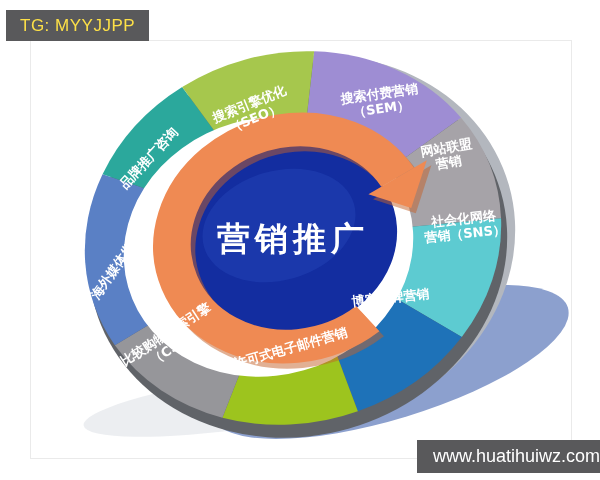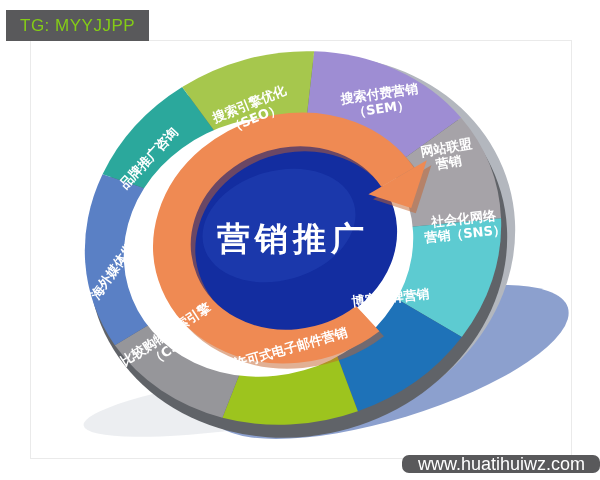--- a/index.html
+++ b/index.html
@@ -3,21 +3,21 @@
 <meta charset="utf-8">
 <style>
   html,body{margin:0;padding:0;background:#fff;}
   .stage{position:relative;width:600px;height:480px;background:#ffffff;overflow:hidden;
          font-family:"DejaVu Sans","Liberation Sans",sans-serif;}
   .frame{position:absolute;left:30px;top:40px;width:540px;height:417px;
          background:#ffffff;border:1px solid #eaeaea;z-index:1;}
   .banner{position:absolute;color:#fff;display:flex;align-items:center;z-index:5;
           font-family:"Liberation Sans","DejaVu Sans",sans-serif;}
   .banner.tl{left:6px;top:10px;height:31px;padding:0 14px;font-size:17px;letter-spacing:.5px;}
-  .banner.br{right:0;bottom:7px;height:18px;padding:0 15px 0 16px;font-size:18px;border-radius:7px;}
+  .banner.br{right:0;bottom:7px;height:33px;padding:0 0 0 16px;font-size:18px;}
   svg.diagram{position:absolute;left:0;top:0;z-index:2;}
   svg text{font-family:"DejaVu Sans","Liberation Sans",sans-serif;}
 </style>
 </head>
 <body>
 
 <div class="stage">
 
   <div class="frame"></div>
 
@@ -66,21 +66,21 @@
         <text transform="translate(292,352) rotate(-16)" fill="#ffffff" font-size="13" font-weight="bold" text-anchor="middle"><tspan x="0" dy="0">许可式电子邮件营销</tspan></text>
         <text transform="translate(168,338) rotate(-33)" fill="#ffffff" font-size="13" font-weight="bold" text-anchor="middle"><tspan x="0" dy="0">比较购物搜索引擎</tspan><tspan x="0" dy="15">（CSE）</tspan></text>
         <text transform="translate(120,268) rotate(-55)" fill="#ffffff" font-size="13" font-weight="bold" text-anchor="middle"><tspan x="0" dy="0">海外媒体发布</tspan></text>
         <text transform="translate(152,161) rotate(-47)" fill="#ffffff" font-size="13" font-weight="bold" text-anchor="middle"><tspan x="0" dy="0">品牌推广咨询</tspan></text>
         <text transform="translate(251,108) rotate(-22)" fill="#ffffff" font-size="13" font-weight="bold" text-anchor="middle"><tspan x="0" dy="0">搜索引擎优化</tspan><tspan x="0" dy="15">（SEO）</tspan></text>
       </g>
 
     <text x="293" y="250" text-anchor="middle" font-size="33" font-weight="bold" letter-spacing="5" fill="#ffffff">营销推广</text>
   </svg>
 
-  <div class="banner tl" style="background: rgb(89, 89, 91); color: #84cc16; text-align: right;">
+  <div class="banner tl" style="background: rgb(89, 89, 91); color: #fde047; text-align: right;">
     <span>TG: MYYJJPP</span>
   </div>
 
   <div class="banner br" style="background: rgb(89, 89, 91); color: rgb(255, 255, 255);">
     <span>www.huatihuiwz.com</span>
   </div>
 
 </div>
 
 </body></html>

